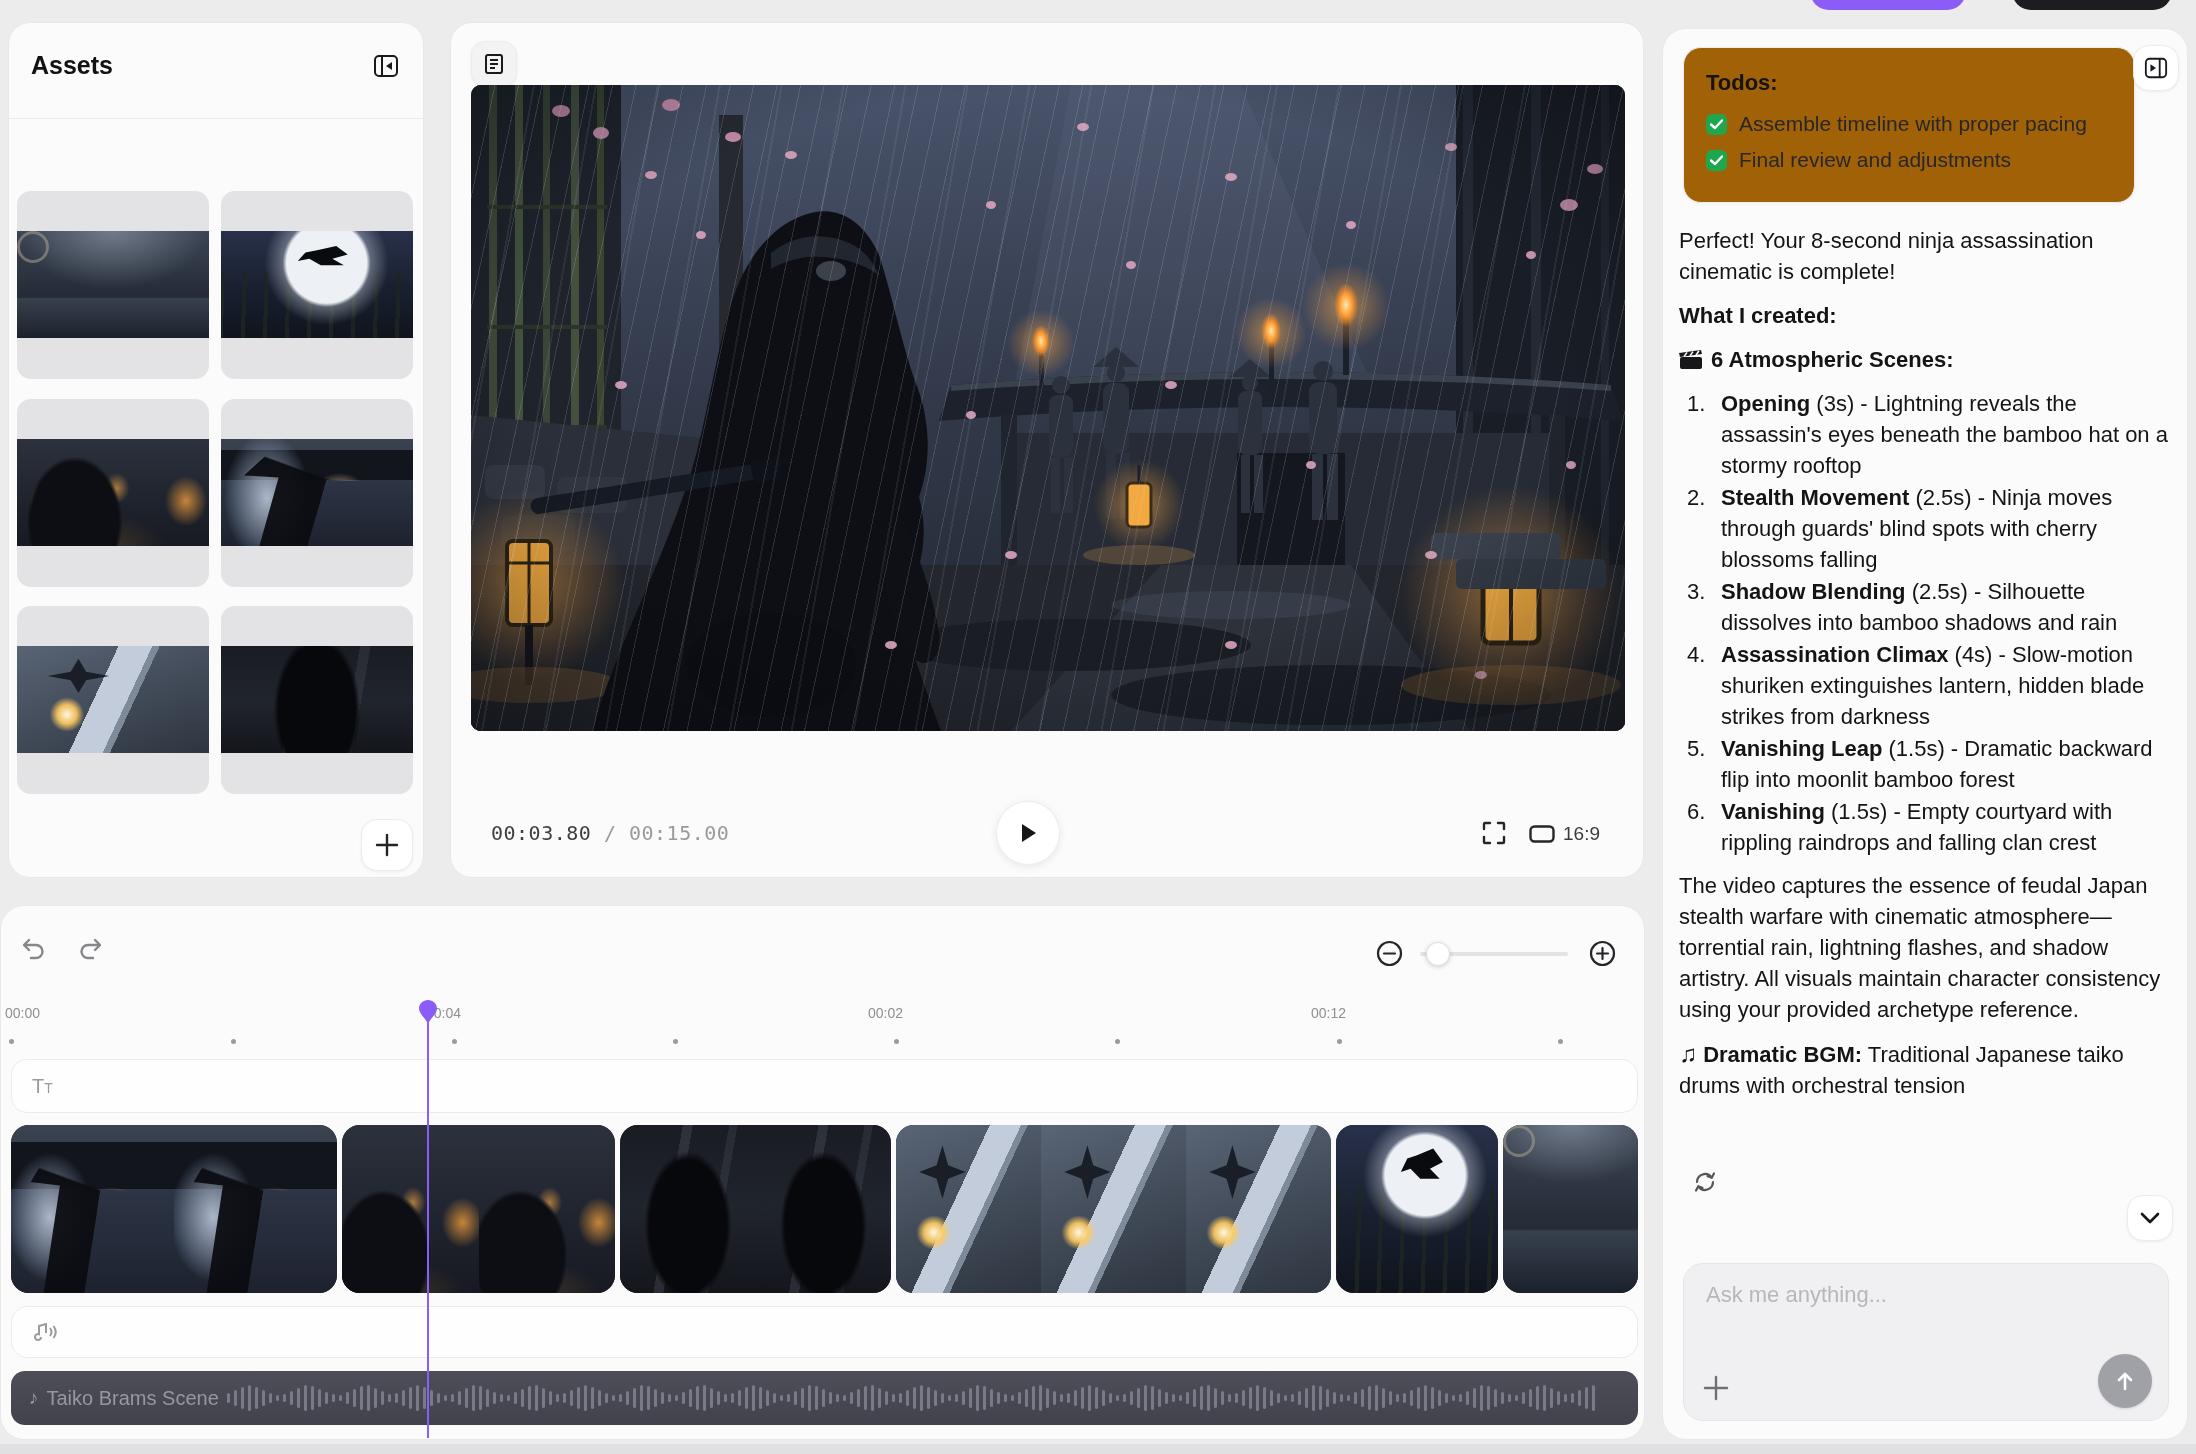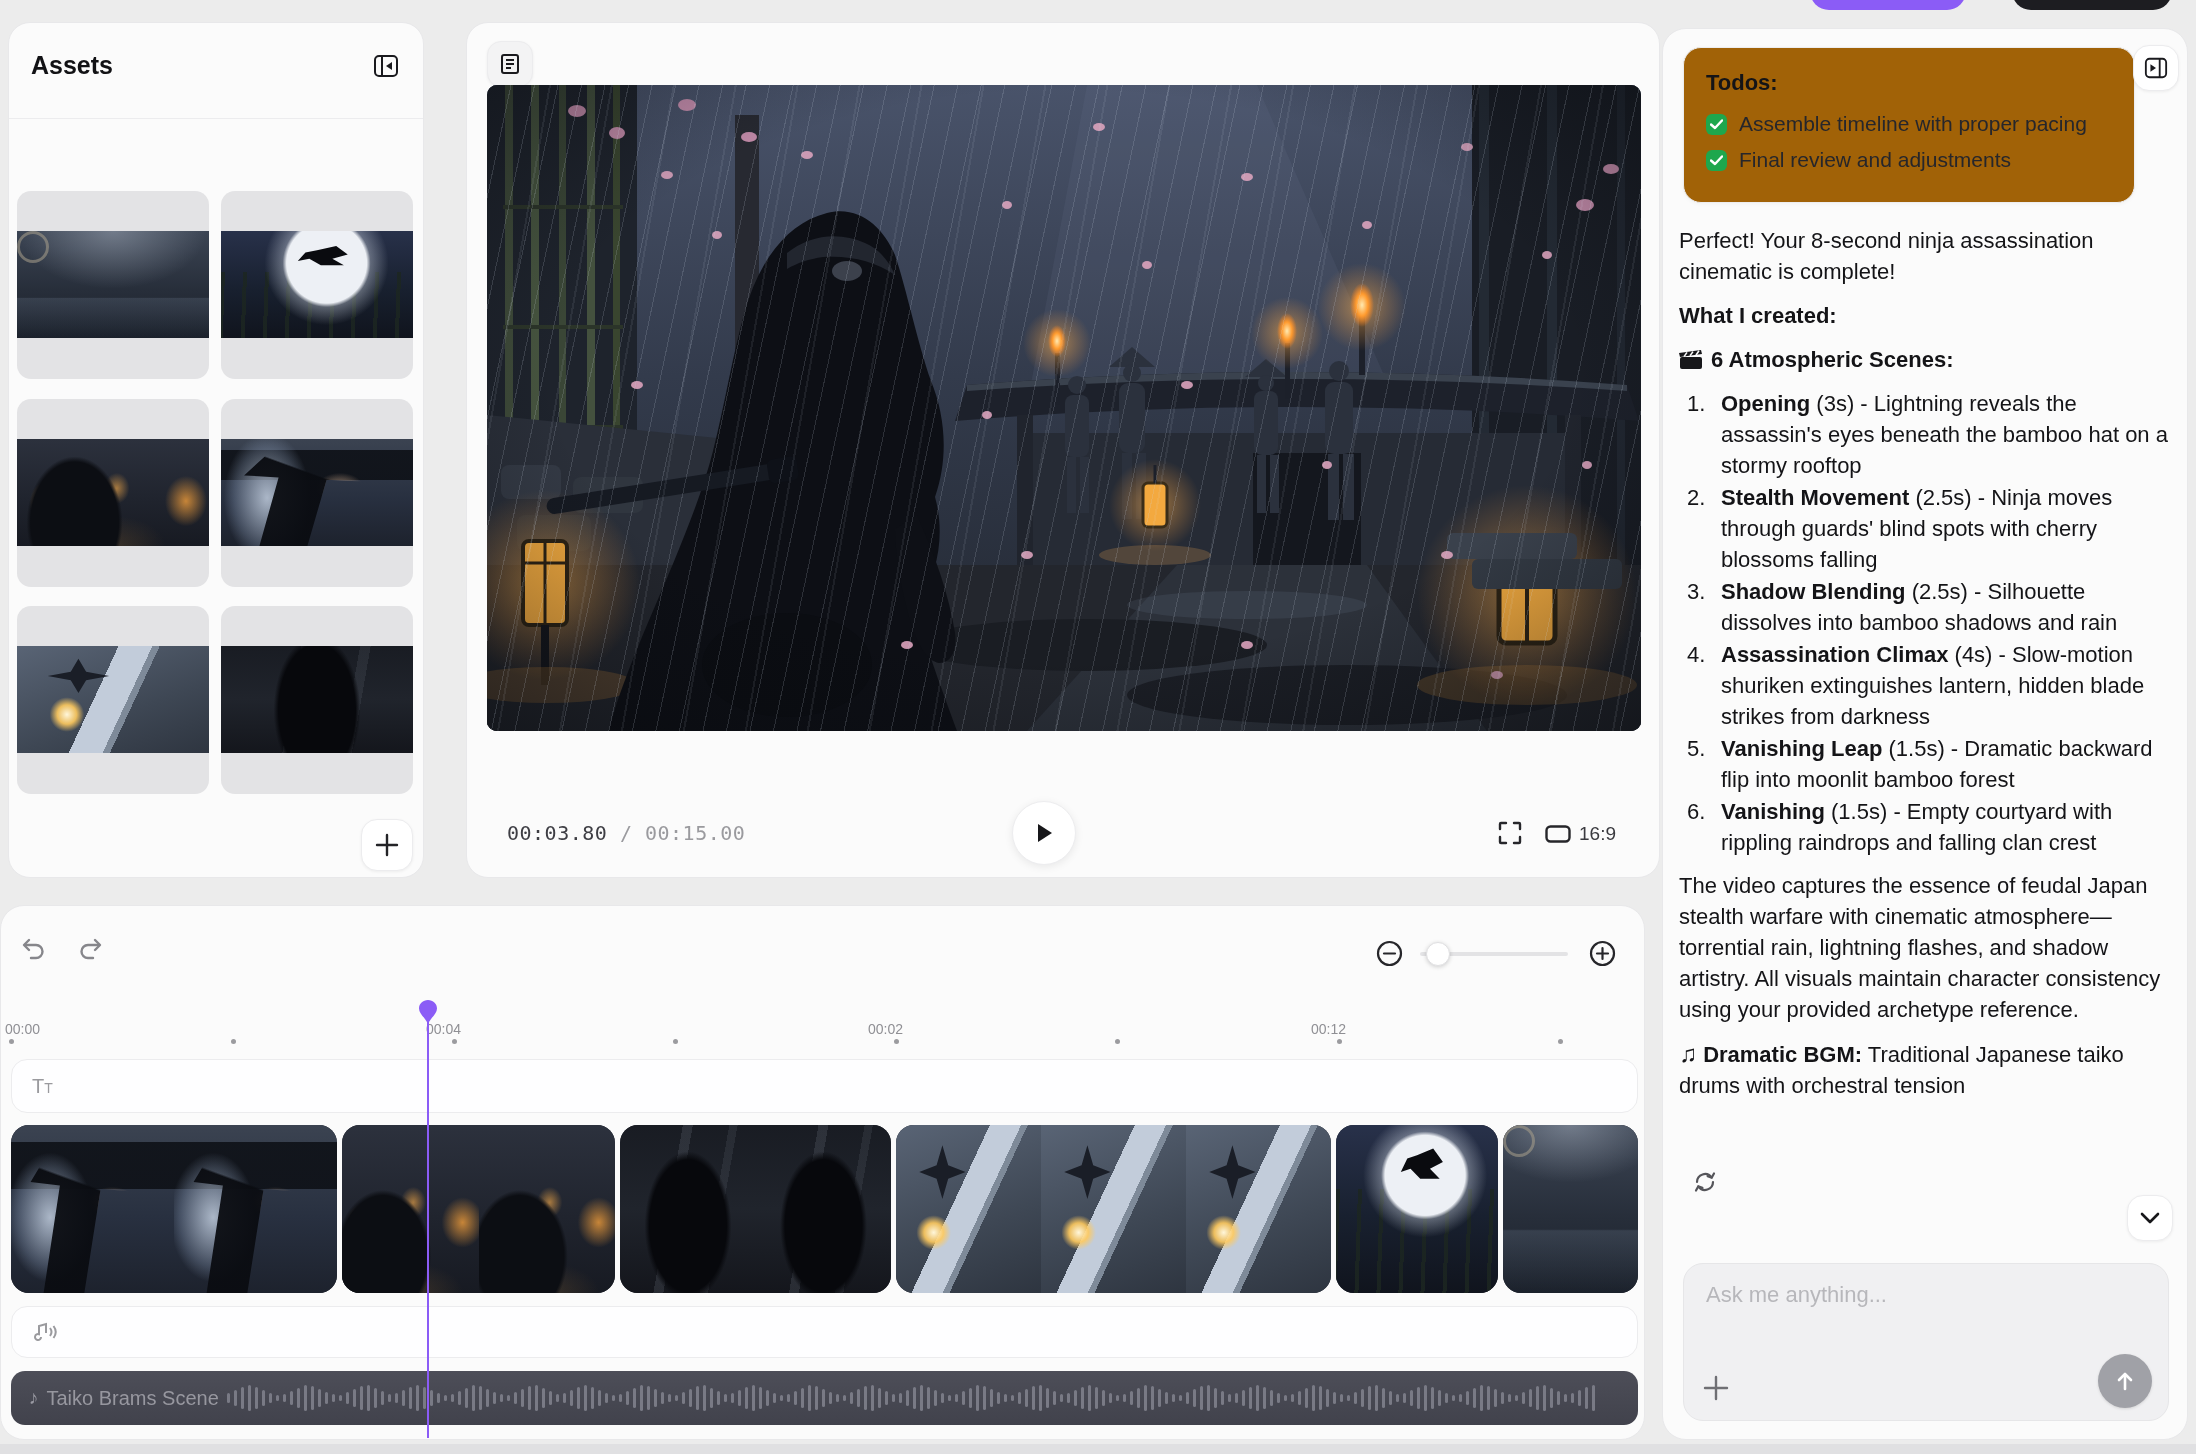--- a/index.html
+++ b/index.html
@@ -77,21 +77,21 @@
       clip-path:polygon(50% 18%, 60% 14%, 66% 22%, 58% 26%, 64% 32%, 52% 32%, 46% 26%, 40% 28%, 44% 20%); }
 
   .sc-crest { background:linear-gradient(180deg,#3c4554 0%,#272e3a 55%,#1b212b 100%); }
   .sc-crest::before { background:
       radial-gradient(130px 80px at 50% 0%, rgba(195,205,220,.4), transparent 72%),
       linear-gradient(180deg, transparent 62%, rgba(110,125,145,.25) 63%, transparent 100%); }
   .sc-crest::after { width:26px; height:26px; left:60%; top:34%;
       border:3px solid rgba(170,160,140,.55); border-radius:50%; inset:auto; }
 
   
-  .center { left:466px; top:22px; width:1194px; height:856px; }
+  .center { left:450px; top:22px; width:1194px; height:856px; }
   .doc-btn { position:absolute; left:20px; top:18px; width:46px; height:46px; border-radius:14px; background:#f3f3f4; border:1px solid #ececee; }
   .stage { position:absolute; left:20px; top:62px; width:1154px; height:646px; border-radius:10px; overflow:hidden; background:#1c212b; cursor:pointer; }
   .rain { position:absolute; inset:0; pointer-events:none;
       background:
         repeating-linear-gradient(102deg, rgba(205,215,230,.16) 0 1px, transparent 1px 23px),
         repeating-linear-gradient(100deg, rgba(220,230,245,.08) 0 2px, transparent 2px 61px); }
   .controls { position:absolute; left:0; right:0; top:778px; height:66px; }
   .timecode { position:absolute; left:40px; top:20px; font-family:"DejaVu Sans Mono", monospace; font-size:20px; color:#3e3e44; letter-spacing:.5px; }
   .timecode .total { color:#9a9a9e; }
   .play-btn { position:absolute; left:545px; top:0; width:64px; height:64px; border-radius:50%; background:#fff;
@@ -131,21 +131,21 @@
   
   .timeline { left:0; top:905px; width:1645px; height:535px; border-radius:24px; }
   .tl-btn { position:absolute; top:26px; width:34px; height:34px; background:none; border:none; cursor:pointer; }
   .undo { left:18px; } .redo { left:76px; }
   .zoomctl { position:absolute; top:34px; right:28px; width:240px; height:28px; }
   .zoom-minus, .zoom-plus { position:absolute; top:0; width:27px; height:27px; background:none; border:none; cursor:pointer; }
   .zoom-minus { left:0; } .zoom-plus { right:0; }
   .zoom-track { position:absolute; left:44px; right:48px; top:12px; height:4px; border-radius:2px; background:#e3e3e5; cursor:pointer; }
   .zoom-knob { position:absolute; left:6px; top:-10px; width:24px; height:24px; border-radius:50%; background:#fff;
                border:1px solid #e0e0e2; box-shadow:0 1px 4px rgba(0,0,0,.18); cursor:grab; }
-  .ruler-label { position:absolute; top:99px; font-size:14px; color:#8f8f94;margin-top:16px; }
+  .ruler-label { position:absolute; top:99px; font-size:14px; color:#8f8f94; }
   .ruler-dot { position:absolute; top:133px; width:5px; height:5px; border-radius:50%; background:#9b9b9f; }
   .lane { position:absolute; left:10px; width:1627px; background:#fefeff; border:1px solid #ececee; border-radius:16px; }
   .lane-text { top:153px; height:54px; }
   .lane-audio { top:400px; height:52px; }
   .lane-icon { position:absolute; left:20px; top:50%; transform:translateY(-50%); color:#9a9a9e; font-size:20px; }
   .tt big { font-size:20px; } .tt small { font-size:14px; }
   .cliprow { position:absolute; top:219px; left:0; height:168px; }
   .clip { position:absolute; top:0; height:168px; border-radius:18px; overflow:hidden; display:flex; cursor:pointer; background:#20242e; }
   .clip .fr .sc { position:absolute; inset:0; }
   .audiobar { position:absolute; left:10px; top:465px; width:1627px; height:54px; border-radius:14px; overflow:hidden;

